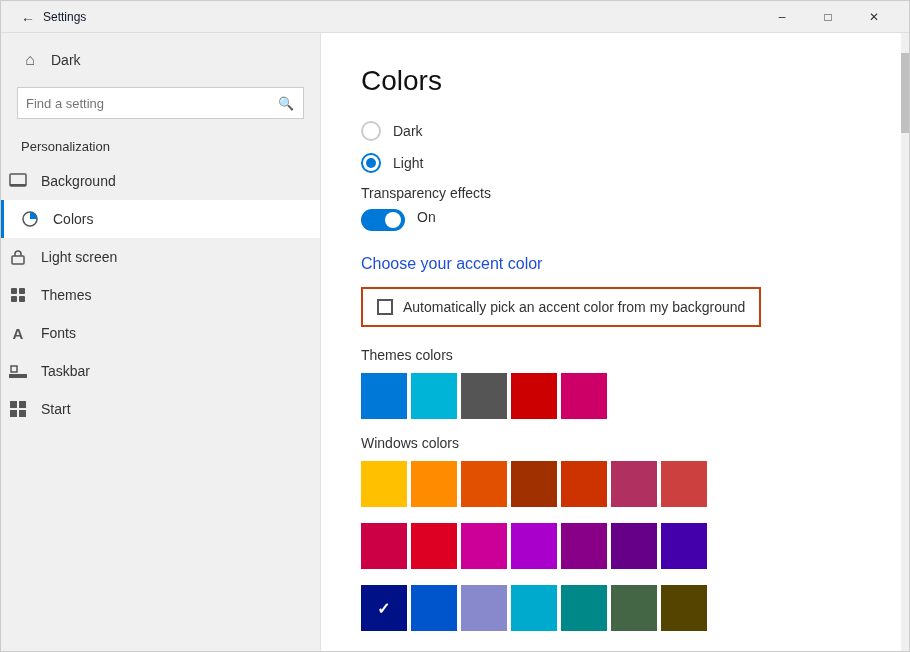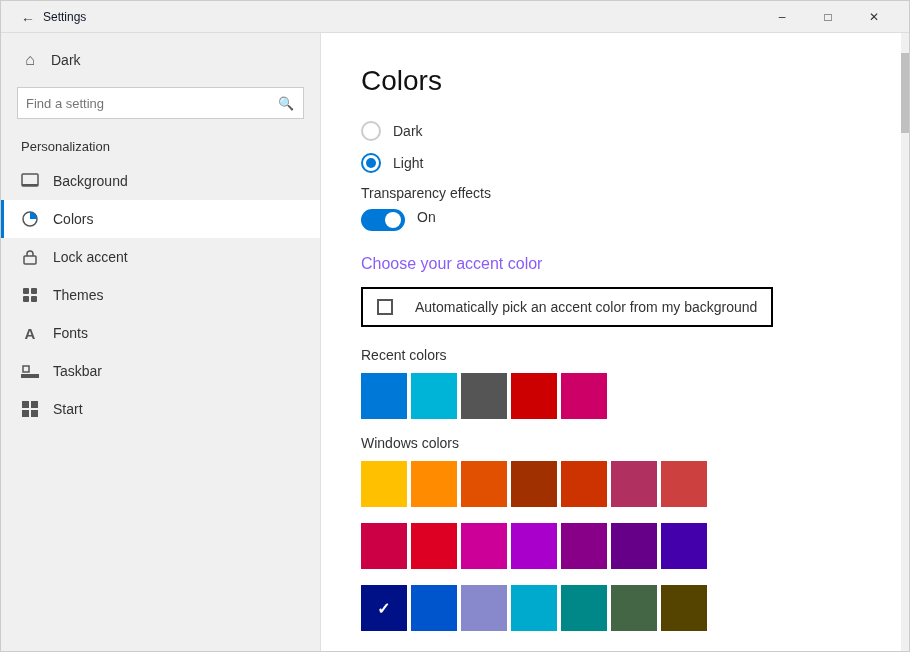--- a/index.html
+++ b/index.html
@@ -104,21 +104,21 @@
     .section-label {
       padding: 12px 20px 8px;
       font-size: 13px;
       font-weight: 400;
       color: #333;
     }
     .nav-item {
       display: flex;
       align-items: center;
       gap: 14px;
-      padding: 10px 20px;
+      padding: 10px 8px;
       cursor: pointer;
       font-size: 14px;
       color: #333;
       position: relative;
     }
     .nav-item.active {
       background: #fff;
       border-left: 3px solid #0078d7;
       padding-left: 17px;
     }
@@ -205,29 +205,29 @@
       right: 4px;
       transition: right 0.2s;
     }
     .toggle-text {
       font-size: 14px;
       color: #333;
     }
     .section-heading {
       font-size: 16px;
       font-weight: 400;
-      color: #8b5cf6;
+      color: #1d4ed8;
       margin-bottom: 14px;
     }
     .auto-pick-box {
-      border: 2px solid #000000;
+      border: 2px solid #c2410c;
       padding: 10px 14px;
       display: flex;
       align-items: center;
-      gap: 22px;
+      gap: 10px;
       margin-bottom: 20px;
       width: fit-content;
       cursor: pointer;
     }
     .checkbox-box {
       width: 16px;
       height: 16px;
       border: 2px solid #555;
       background: #fff;
       flex-shrink: 0;
@@ -319,21 +319,21 @@
         <span>Colors</span>
       </div>
 
       <div class="nav-item">
         <span class="nav-icon">
           <svg width="18" height="18" viewBox="0 0 18 18" fill="none">
               <rect x="3" y="8" width="12" height="8" rx="1" stroke="#555" stroke-width="1.5" fill="none"></rect>
               <path d="M6 8V6a3 3 0 0 1 6 0v2" stroke="#555" stroke-width="1.5" fill="none"></path>
             </svg>
         </span>
-        <span>Lock accent</span>
+        <span>Light screen</span>
       </div>
 
       <div class="nav-item">
         <span class="nav-icon">
           <svg width="18" height="18" viewBox="0 0 18 18" fill="none">
               <rect x="2" y="2" width="6" height="6" rx="1" fill="#555"></rect>
               <rect x="10" y="2" width="6" height="6" rx="1" fill="#555"></rect>
               <rect x="2" y="10" width="6" height="6" rx="1" fill="#555"></rect>
               <rect x="10" y="10" width="6" height="6" rx="1" fill="#555"></rect>
             </svg>
@@ -393,21 +393,21 @@
         </div>
       </div>
 
       <div class="section-heading">Choose your accent color</div>
 
       <div class="auto-pick-box">
         <div class="checkbox-box"></div>
         <span class="auto-pick-text">Automatically pick an accent color from my background</span>
       </div>
 
-      <div class="colors-label">Recent colors</div>
+      <div class="colors-label">Themes colors</div>
       <div class="color-row">
         <div class="color-swatch" style="background:#0078d7;"></div>
         <div class="color-swatch" style="background:#00b4d8;"></div>
         <div class="color-swatch" style="background:#555555;"></div>
         <div class="color-swatch" style="background:#cc0000;"></div>
         <div class="color-swatch" style="background:#cc0066;"></div>
       </div>
 
       <div class="colors-label">Windows colors</div>
       <div class="color-row">

